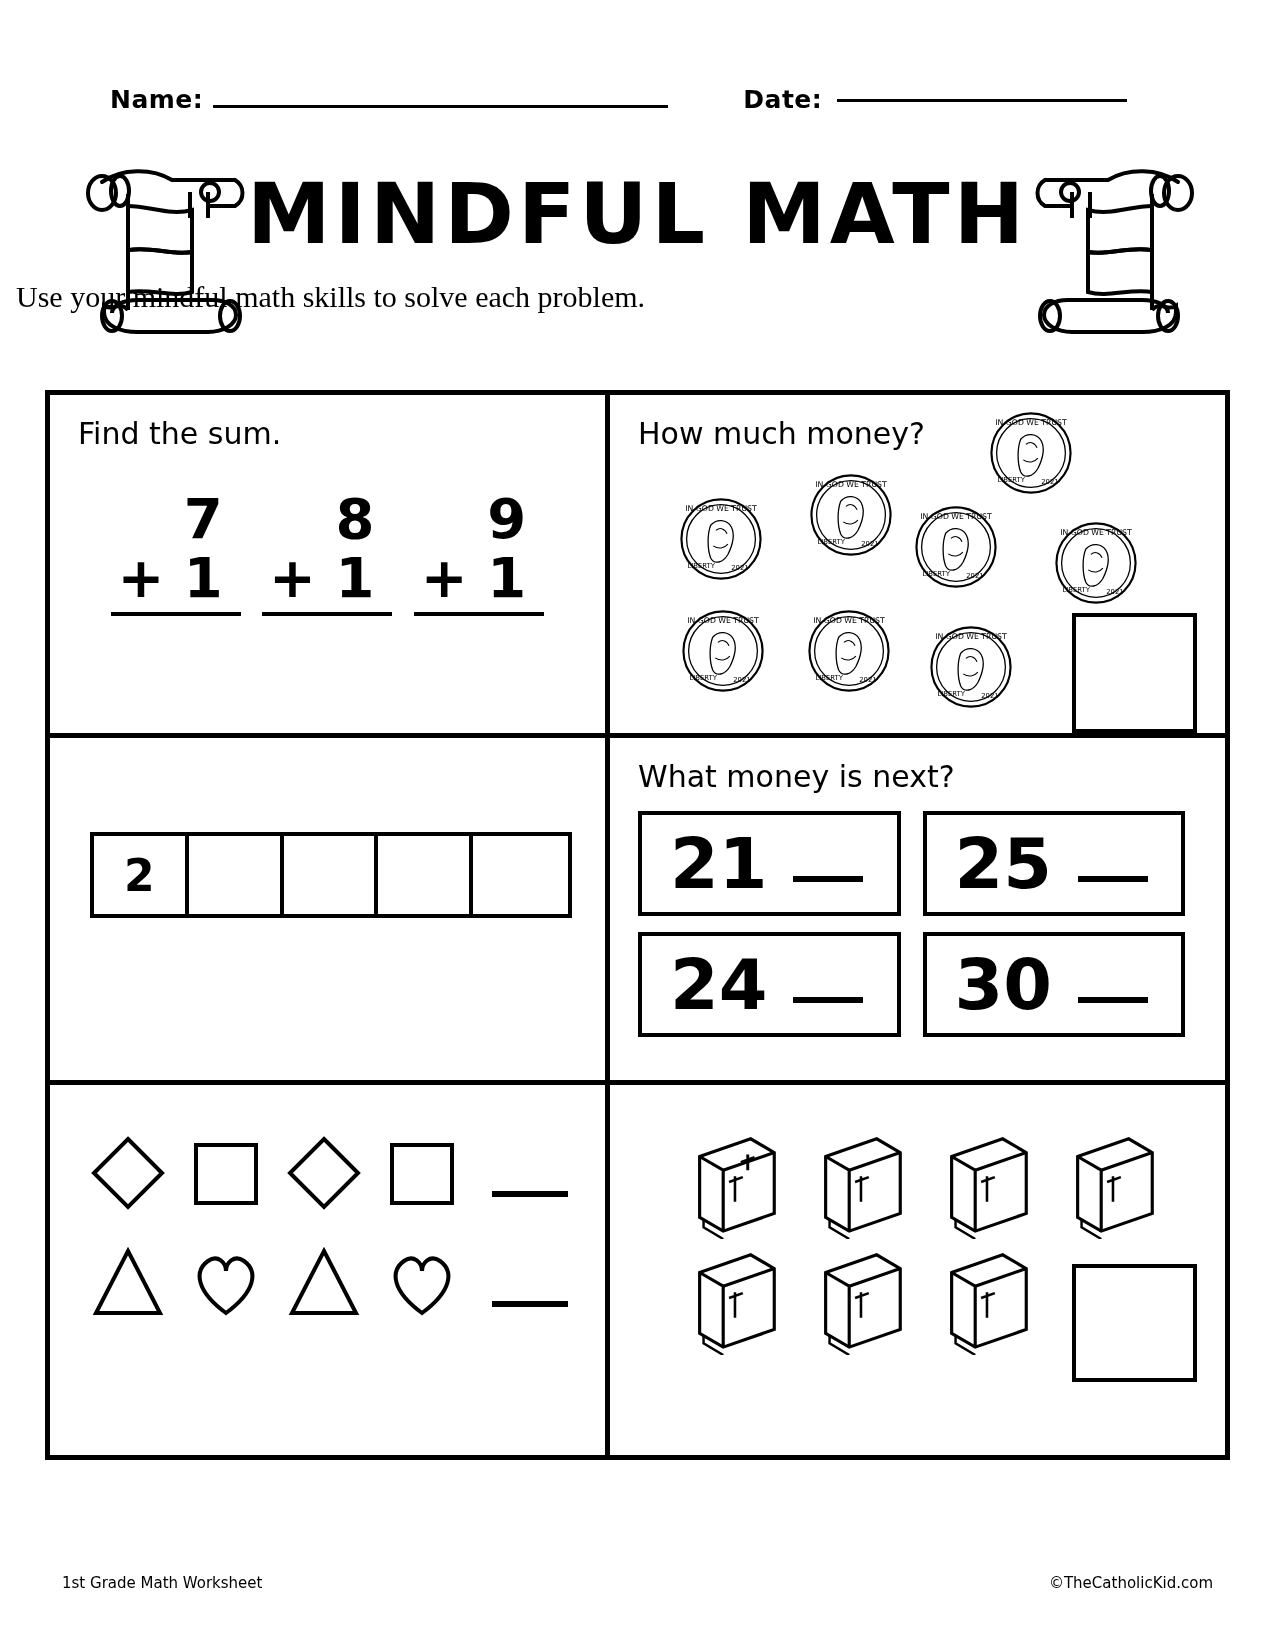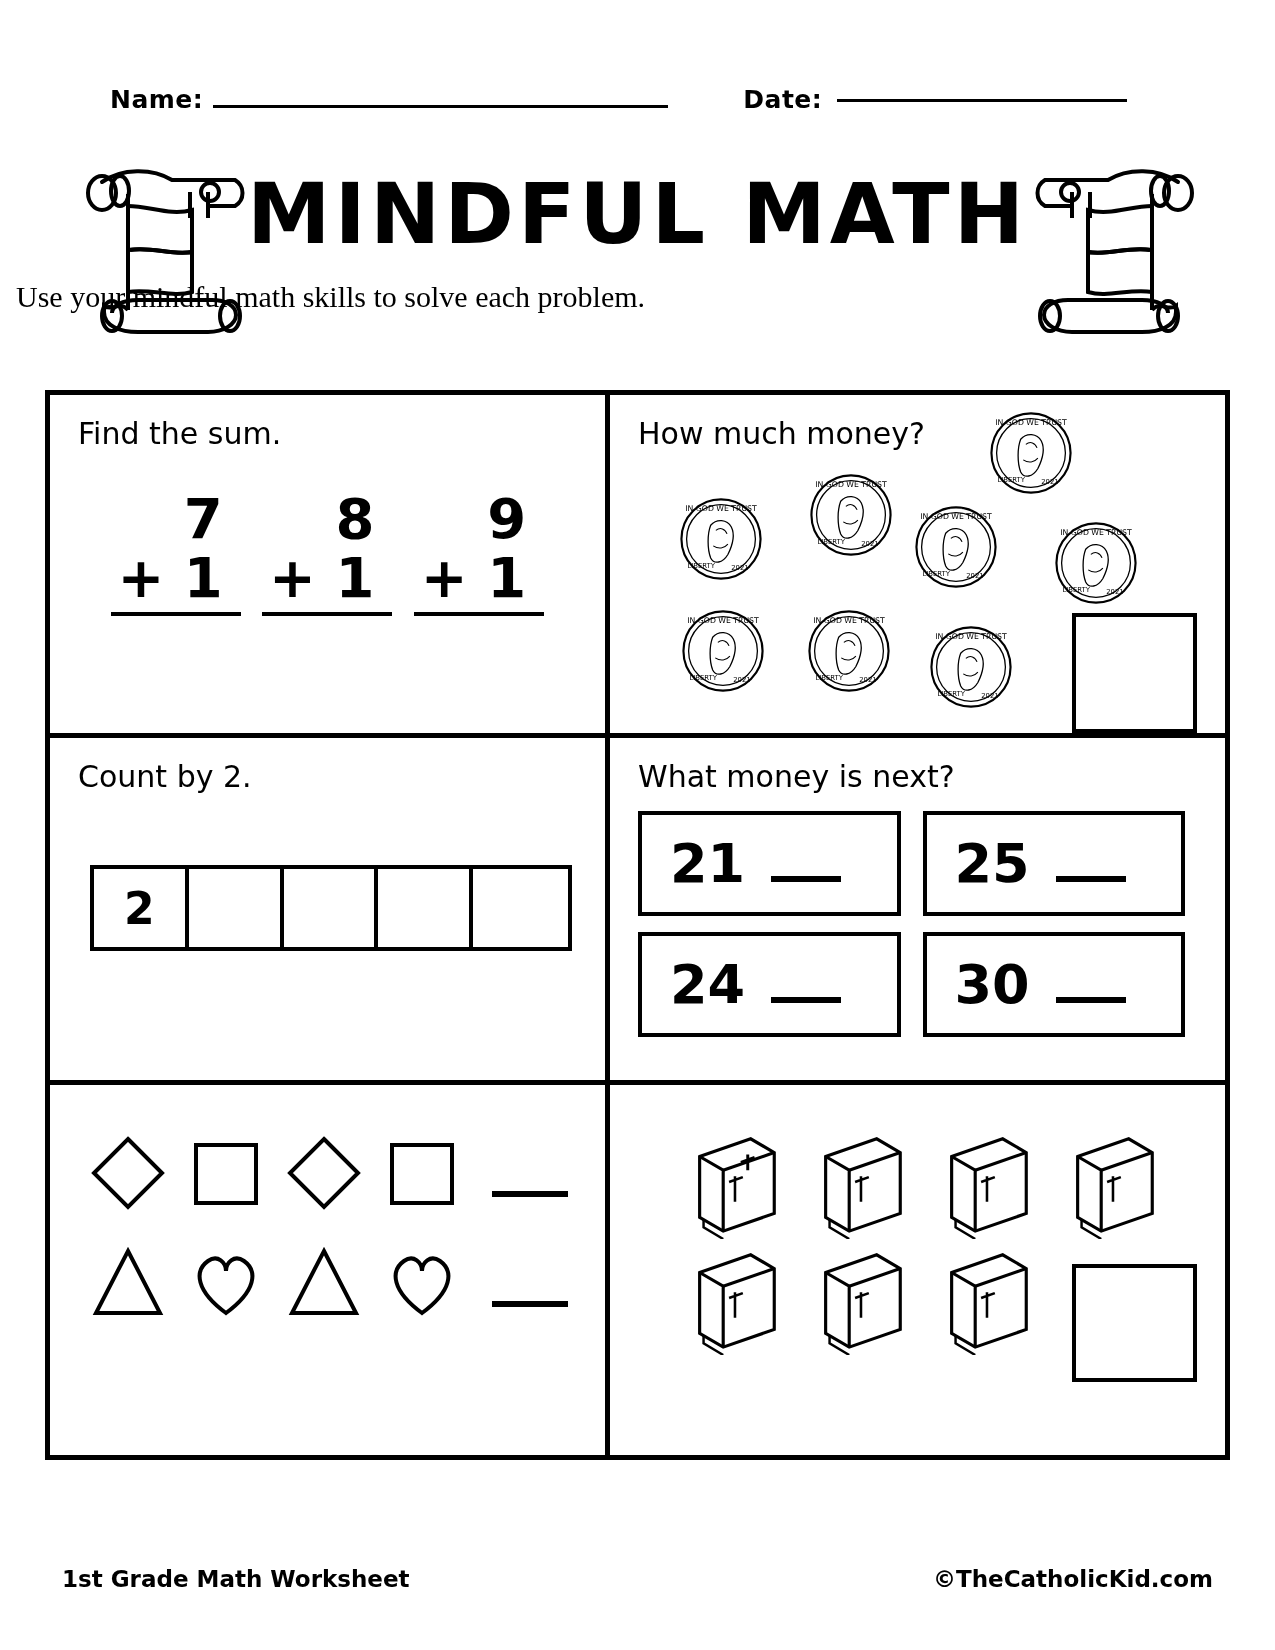--- a/index.html
+++ b/index.html
@@ -179,21 +179,21 @@
     margin-top: 18px;
     padding-right: 12px;
   }
   .numbox {
     border: 4px solid #000;
     box-sizing: border-box;
     height: 105px;
     display: flex;
     align-items: center;
     padding-left: 28px;
-    font-size: 54px;
+    font-size: 70px;
     font-weight: bold;
     font-family: "DejaVu Sans", sans-serif;
   }
   .numbox .blank {
     display: inline-block;
     width: 70px;
     border-bottom: 6px solid #000;
     margin-left: 26px;
     height: 30px;
   }
@@ -235,22 +235,22 @@
   
   .footer {
     position: absolute;
     bottom: 58px;
     left: 62px;
     right: 62px;
     display: flex;
     justify-content: space-between;
     align-items: center;
     font-family: "DejaVu Sans", sans-serif;
-    font-weight: bold;
-    font-size: 23px;
+    font-weight: normal;
+    font-size: 15px;
   }
 </style>
 </head>
 <body>
 
 <div class="page">
 
   <div class="namedate">
     <span class="nd-label">Name:</span>
     <span class="nd-line nd-name-line"></span>
@@ -428,21 +428,20 @@
             <text x="27" y="84" font-size="8" text-anchor="middle" stroke="none" fill="#000" font-family="DejaVu Sans">LIBERTY</text>
             <text x="72" y="86" font-size="8" text-anchor="middle" stroke="none" fill="#000" font-family="DejaVu Sans">2021</text>
           </svg>
         </span>
 
         <div class="answer-box-money"></div>
       </div>
     </div>
 
     <div class="cell br bb">
-      <div class="prompt">Count by 2.</div>
       <div class="countrow">
         <div class="countcell">2</div>
         <div class="countcell"></div>
         <div class="countcell"></div>
         <div class="countcell"></div>
         <div class="countcell"></div>
       </div>
     </div>
 
     <div class="cell bb">

